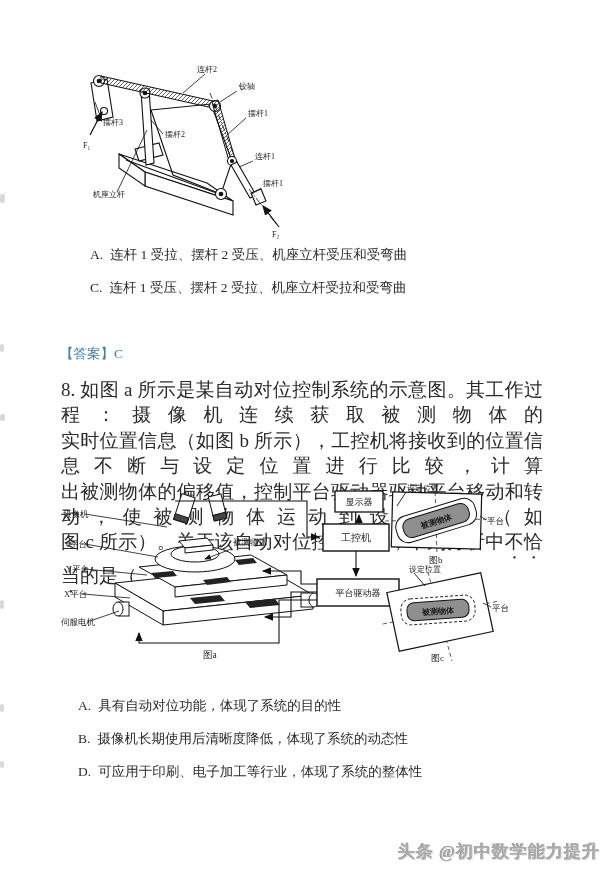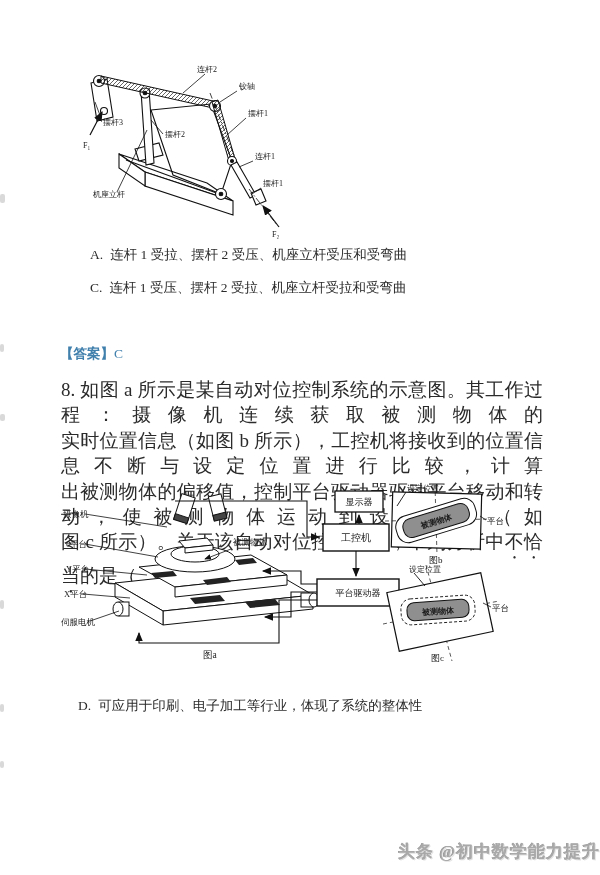--- a/index.html
+++ b/index.html
@@ -123,21 +123,21 @@
     <text x="208" y="131" font-size="8">摆杆1</text>
     <text x="38" y="142" font-size="8">机座立杆</text>
   </svg>
 
   <div class="abs opt-list" style="left:78px;top:246px;gap:14.5px;margin-left:12px;">
     <div class="opt"><span class="letter">A.</span><span>连杆 1 受拉、摆杆 2 受压、机座立杆受压和受弯曲</span></div>
     <div class="opt"><span class="letter">C.</span><span>连杆 1 受压、摆杆 2 受拉、机座立杆受拉和受弯曲</span></div>
   </div>
 
   <div class="abs answer-line" style="left:60px;top:345px;">
-    <span style="color:#4180ad;font-weight:bold;">【答案】</span><span style="color:#4180ad;">C</span>
+    <span style="color:#4180ad;">【答案】</span><span style="color:#4180ad;">C</span>
   </div>
 
   <div class="abs stem" style="left:61px;top:377px;">
     <div class="line">8. 如图 a 所示是某自动对位控制系统的示意图。其工作过程：摄像机连续获取被测物体的</div>
     <div class="line">实时位置信息（如图 b 所示），工控机将接收到的位置信息不断与设定位置进行比较，计算</div>
     <div class="line">出被测物体的偏移值，控制平台驱动器驱动平台移动和转动，使被测物体运动到设定位置（如</div>
     <div class="line last"><span>图 c 所示）。关于该自动对位控制系统，下列分析中</span><span class="em-dots">不恰当</span><span>的是（　　）</span></div>
   </div>
 
   <svg class="abs" style="left:55px;top:483px;" width="492" height="187" viewBox="0 0 492 187">
@@ -243,18 +243,20 @@
       </g>
       <line x1="359" y1="90" x2="370" y2="103" stroke="#111" stroke-width="0.9"></line>
       <text x="354" y="89" font-size="8">设定位置</text>
       <line x1="436" y1="124" x2="428" y2="120" stroke="#111" stroke-width="0.8"></line>
       <text x="437" y="128" font-size="8.5">平台</text>
       <text x="376" y="178" font-size="9">图c</text>
     </g>
   </svg>
 
   <div class="abs opt-list" style="left:78px;top:697px;gap:15px;">
+    <div class="opt"><span class="letter">A.</span><span>具有自动对位功能，体现了系统的目的性</span></div>
+    <div class="opt"><span class="letter">B.</span><span>摄像机长期使用后清晰度降低，体现了系统的动态性</span></div>
     <div class="opt"><span class="letter">D.</span><span>可应用于印刷、电子加工等行业，体现了系统的整体性</span></div>
   </div>
 
   <div class="abs watermark" style="left:398px;top:840px;">头条 @初中数学能力提升</div>
 
 </div>
 
 </body></html>

